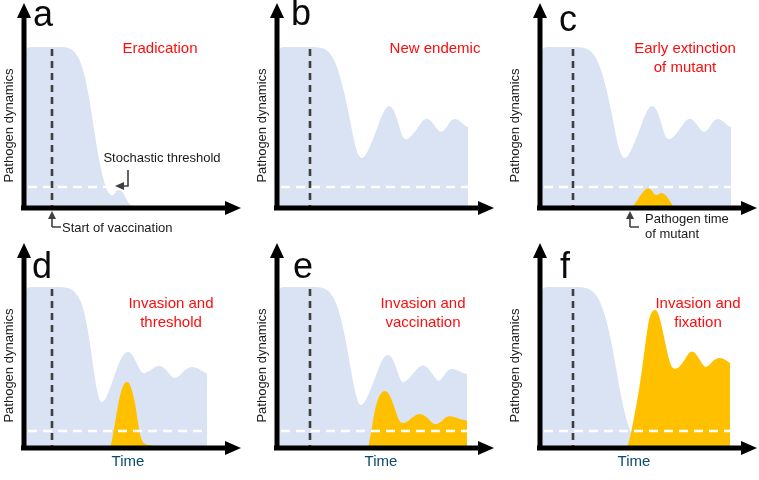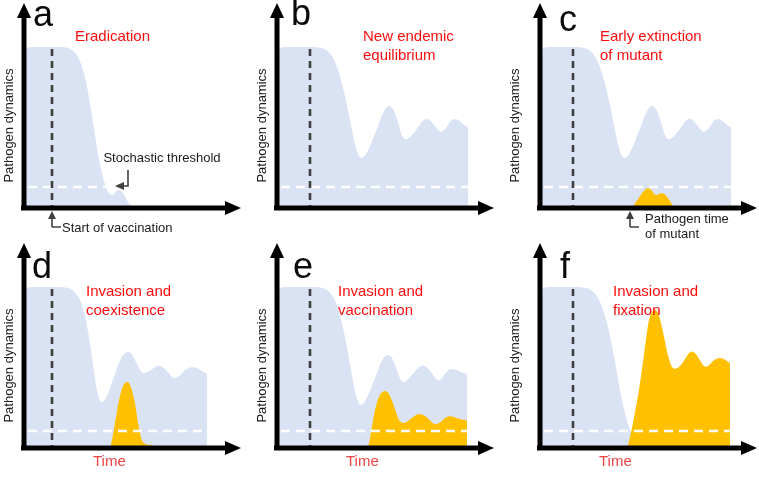--- a/index.html
+++ b/index.html
@@ -12,23 +12,23 @@
   }
   .fig{display:grid;grid-template-columns:repeat(3,253px);grid-template-rows:240px 240px;width:759px;height:480px;}
   .panel{position:relative;width:253px;height:240px;}
   .panel svg{position:absolute;left:0;top:0;}
   .letter{position:absolute;font-size:36px;line-height:36px;color:#0a0a0a;}
   .ylabel{
     position:absolute;left:-58px;top:118px;width:132px;text-align:center;
     font-size:13px;line-height:15px;color:#1a1a1a;
     transform:rotate(-90deg);
   }
-  .title{position:absolute;width:170px;font-size:15px;line-height:19px;color:var(--title_red,#ff0000);}
+  .title{position:absolute;width:170px;text-align:center;font-size:15px;line-height:19px;color:var(--title_red,#ff0000);margin-top:12px;}
   .annot{position:absolute;font-size:13px;line-height:15px;color:#1a1a1a;white-space:nowrap;}
-  .xlabel{position:absolute;left:93px;top:212px;width:70px;text-align:left;font-size:15px;color:#ef4444;}
+  .xlabel{position:absolute;left:93px;top:212px;width:70px;text-align:center;font-size:15px;color:#0c4a6e;}
   .wt{fill:var(--wildtype_fill,#dae3f3);}
   .mu{fill:var(--mutant_fill,#ffc000);}
   .ax{stroke:var(--axis,#000000);stroke-width:5;}
   .axhead{fill:var(--axis,#000000);}
   .vdash{stroke:var(--dashed_line,#3f3f3f);stroke-width:2.6;stroke-dasharray:7 5;fill:none;}
   .thr{stroke:var(--threshold_line,#ffffff);stroke-width:2.4;stroke-dasharray:9 6;fill:none;}
   .ptr{stroke:#404040;stroke-width:1.6;fill:none;}
   .ptrhead{fill:#404040;}
 </style>
 </head>
@@ -65,23 +65,22 @@
       <path class="wt" d="M26,208 L26,51 Q26,47 32,47 L60,47 C71,47 76,50 81,60 C89,76 96,115 101,140 C104,153 106,158 109,158 C113,158 118,144 125,126 C129,114 133,106 136,106 C140,106 143,115 147,129 C149,137 151,140 154,139 C158,138 163,130 168,123 C170,120 173,118 175,119 C179,121 183,128 186,131 C189,133 192,130 195,125 C197,121 199,119 202,119 C205,119 208,122 211,125 C213,126 214,127 215,127 L215,208 Z"></path>
       <line class="thr" x1="28" y1="187" x2="215" y2="187"></line>
       <line class="vdash" x1="57" y1="49" x2="57" y2="207"></line>
       <line class="ax" x1="24" y1="210" x2="24" y2="16"></line>
       <polygon class="axhead" points="24,3 17,18 31,18"></polygon>
       <line class="ax" x1="21" y1="208" x2="228" y2="208"></line>
       <polygon class="axhead" points="241,208 225,201 225,215"></polygon>
     </svg>
     <div class="letter" style="left:38px;top:-5px">b</div>
     <div class="ylabel">Pathogen dynamics</div>
-    <div class="title" style="left:110px;top:26px">
+    <div class="title" style="left:97px;top:26px">
       <div>New endemic</div>
-      <div>equilibrium</div>
     </div>
   </div>
 
   <div class="panel">
     <svg width="253" height="240" viewBox="0 0 253 240">
       <g transform="translate(10,0)">
         <path class="wt" d="M26,208 L26,51 Q26,47 32,47 L60,47 C71,47 76,50 81,60 C89,76 96,115 101,140 C104,153 106,158 109,158 C113,158 118,144 125,126 C129,114 133,106 136,106 C140,106 143,115 147,129 C149,137 151,140 154,139 C158,138 163,130 168,123 C170,120 173,118 175,119 C179,121 183,128 186,131 C189,133 192,130 195,125 C197,121 199,119 202,119 C205,119 208,122 211,125 C213,126 214,127 215,127 L215,208 Z"></path>
         <path class="mu" d="M116,208 C121,201 126,192 130,189 C133,187 136,190 138,194 C141,197 143,193 146,193 C150,194 154,201 158,208 Z"></path>
         <line class="thr" x1="28" y1="187" x2="215" y2="187"></line>
         <line class="vdash" x1="57" y1="49" x2="57" y2="207"></line>
@@ -113,21 +112,21 @@
       <line class="vdash" x1="52" y1="49" x2="52" y2="207"></line>
       <line class="ax" x1="24" y1="210" x2="24" y2="16"></line>
       <polygon class="axhead" points="24,3 17,18 31,18"></polygon>
       <line class="ax" x1="21" y1="208" x2="228" y2="208"></line>
       <polygon class="axhead" points="241,208 225,201 225,215"></polygon>
     </svg>
     <div class="letter" style="left:32px;top:8px">d</div>
     <div class="ylabel">Pathogen dynamics</div>
     <div class="title" style="left:86px;top:41px">
       <div>Invasion and</div>
-      <div>coexistence</div>
+      <div>threshold</div>
     </div>
     <div class="xlabel">Time</div>
   </div>
 
   <div class="panel">
     <svg width="253" height="240" viewBox="0 0 253 240">
       <path class="wt" d="M26,208 L26,51 Q26,47 32,47 L62,47 C72,47 77,50 82,61 C91,79 98,135 103,155 C105,162 106,165 108,165 C112,165 117,151 124,133 C128,121 131,115 135,115 C139,115 142,124 146,136 C148,141 149,143 151,142 C155,141 160,133 165,128 C167,126 170,125 172,126 C176,128 180,136 184,140 C186,142 189,139 192,134 C194,131 196,129 199,129 C202,129 206,131 210,133 L214,134 L214,208 Z"></path>
       <path class="mu" d="M115,208 C117,200 119,185 122,170 C125,157 128,151 132,151 C136,151 139,160 143,172 C145,179 147,183 150,183 C154,183 158,178 163,175 C166,173 169,174 172,176 C175,178 178,182 181,184 C184,185 188,182 192,178 C195,176 198,176 201,177 C205,178 209,180 212,180 L214,181 L214,208 Z"></path>
       <line class="thr" x1="28" y1="191" x2="214" y2="191"></line>
       <line class="vdash" x1="57" y1="49" x2="57" y2="207"></line>

